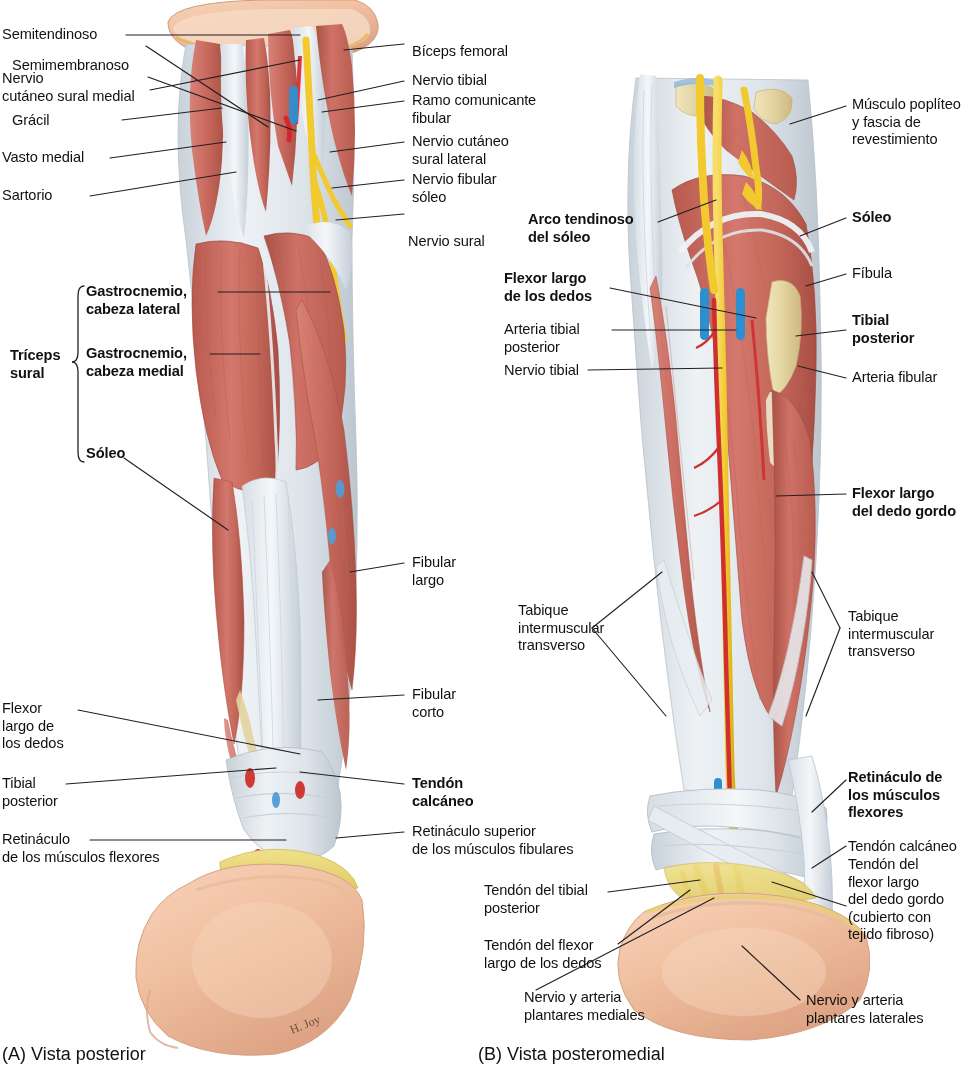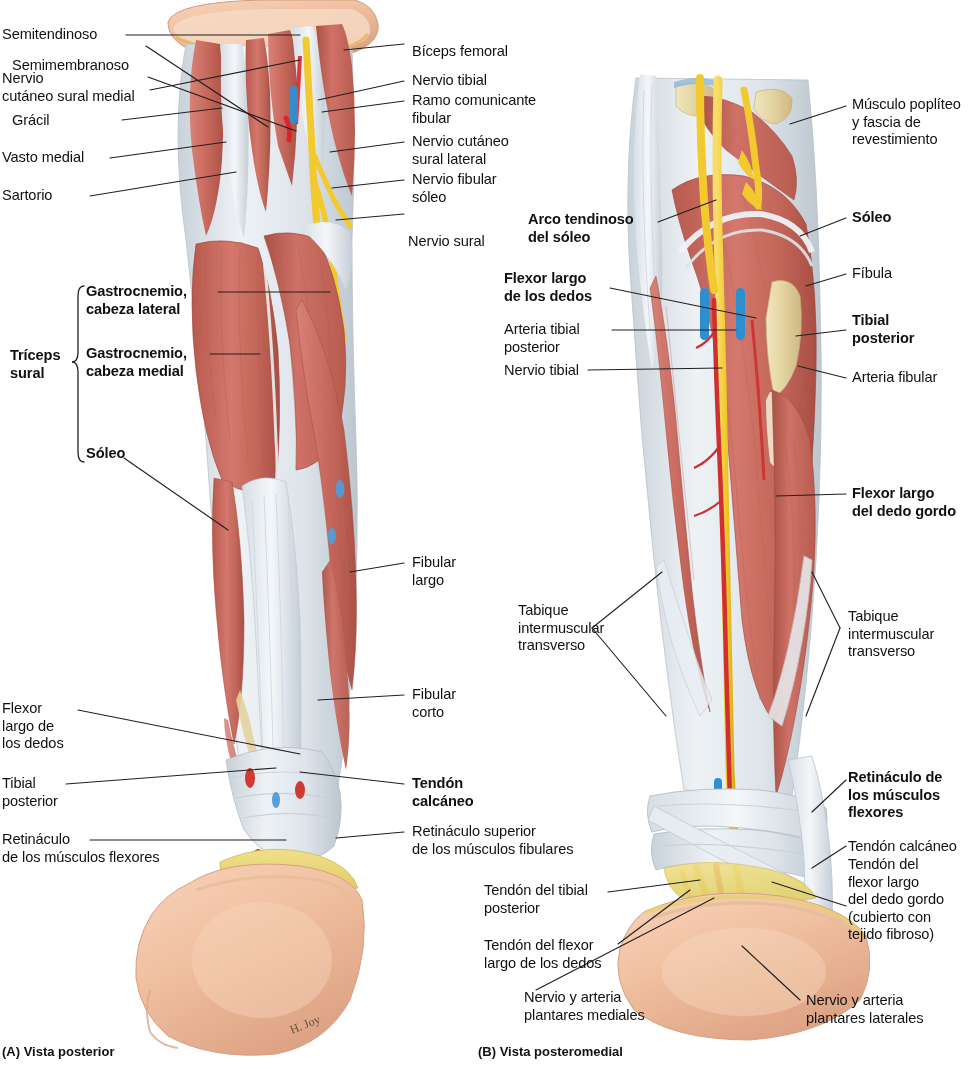--- a/index.html
+++ b/index.html
@@ -5,21 +5,21 @@
   html,body{margin:0;padding:0;background:#ffffff;}
   body{
     width:968px;height:1069px;position:relative;overflow:hidden;
     font-family:"Liberation Sans","DejaVu Sans",sans-serif;
     color:#1a1a1a;
   }
   #stage{position:absolute;left:0;top:0;width:968px;height:1069px;}
   svg.art{position:absolute;left:0;top:0;width:968px;height:1069px;}
   .lbl{position:absolute;font-size:14.6px;line-height:17.5px;color:#111;white-space:pre;letter-spacing:-0.1px;}
   .lbl.b{font-weight:bold;}
-  .cap{position:absolute;font-size:13px;font-weight:bold;color:#111;white-space:pre;}
+  .cap{position:absolute;font-size:18px;font-weight:normal;color:#111;white-space:pre;}
 </style>
 </head>
 <body>
 
 <div id="stage">
 
 <svg class="art" viewBox="0 0 968 1069">
   <defs>
     <linearGradient id="gMus" x1="0" y1="0" x2="1" y2="0">
       <stop offset="0" stop-color="#b85a4e"></stop>

